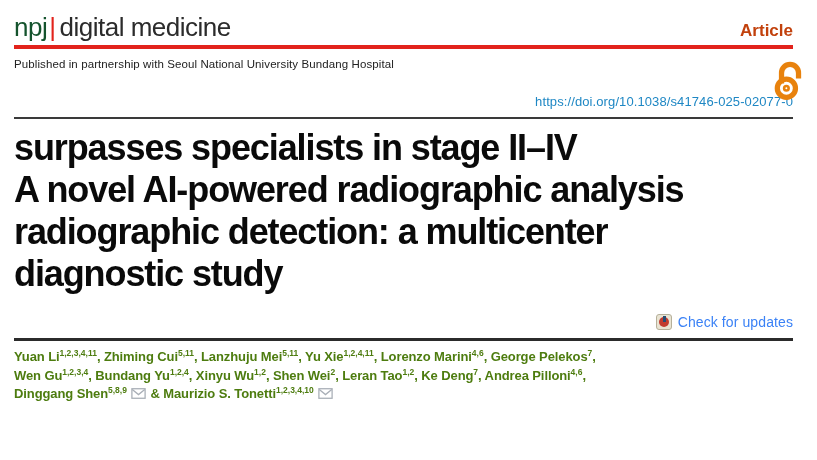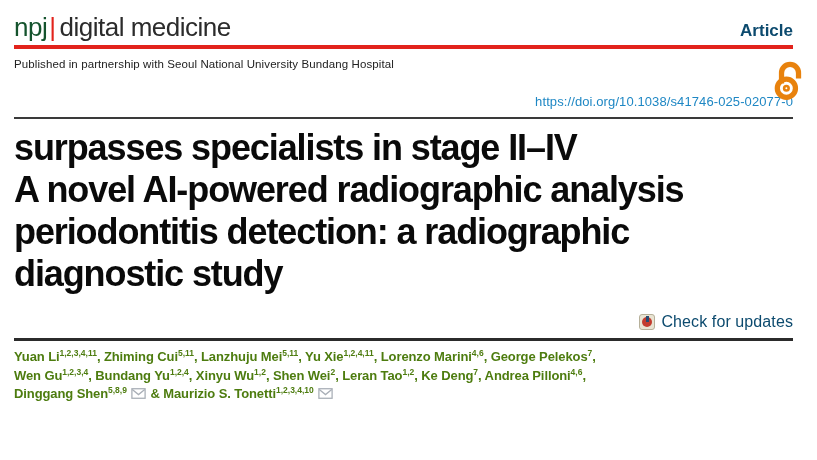--- a/index.html
+++ b/index.html
@@ -5,21 +5,21 @@
   * { margin: 0; padding: 0; box-sizing: border-box; }
   html, body { width: 817px; height: 460px; background: #ffffff; overflow: hidden; }
   body { font-family: "Liberation Sans", "DejaVu Sans", sans-serif; color: #1a1a1a; }
   .page { padding: 12px 24px 0 14px; position: relative; }
 
   
   .masthead { display: flex; justify-content: space-between; align-items: flex-end; height: 30px; }
   .logo { font-size: 26px; line-height: 30px; letter-spacing: -0.5px; color: #2b2b2b; }
   .logo .red { color: #14532d; }
   .logo .sep { color: #e2231c; padding: 0 4px 0 2px; font-weight: 300; }
-  .article-type { font-size: 17px; font-weight: 700; color: #0c4a6e; line-height: 22px; }
+  .article-type { font-size: 17px; font-weight: 700; color: #c2410c; line-height: 22px; }
   .rule-red { height: 4px; background: #e2231c; margin-top: 3px; border: 0; }
 
   .row2 { position: relative; height: 34px; margin-top: 9px; }
   .partnership { font-size: 11.5px; font-weight: 500; color: #222; letter-spacing: 0.1px; }
   .oa-icon { position: absolute; top: 3px; right: -12px; width: 34px; height: 40px; }
 
   
   .doi-row { text-align: right; }
   .doi-link { font-size: 13px; color: #1e87c4; text-decoration: none; font-weight: 500; letter-spacing: 0.1px; }
   .rule-dark-thin { height: 2px; background: #3a3a3a; margin-top: 7px; border: 0; }
@@ -29,21 +29,21 @@
   .title { margin-top: 8px; font-size: 36px; line-height: 42px; font-weight: 700;
            letter-spacing: -1.1px; color: #0a0a0a; }
 
   
   .updates-row { display: flex; justify-content: flex-end; align-items: center; margin-top: 17px; height: 20px; }
   .cm-icon { position: relative; display: inline-block; width: 16px; height: 16px;
              background: #e9e4d3; border: 1px solid #b6b09a; border-radius: 3px; margin-right: 6px; }
   .cm-circle { position: absolute; left: 2px; top: 2px; width: 10px; height: 10px;
                background: #c23b2e; border-radius: 50%; }
   .cm-bookmark { position: absolute; left: 6px; top: 1px; width: 3px; height: 6px; background: #274b72; }
-  .updates-label { font-size: 16px; color: #0c4a6e; letter-spacing: 0.1px; }
+  .updates-label { font-size: 14px; color: #3b82f6; letter-spacing: 0.1px; }
 
   
   .authors { margin-top: 7px; font-size: 13px; font-weight: 700; line-height: 18.5px;
              color: #4d7c0f; letter-spacing: -0.1px; }
   .authors sup { font-size: 8.5px; font-weight: 700; line-height: 0; vertical-align: 5px; letter-spacing: 0; }
   .mail-icon { display: inline-block; width: 15px; height: 11px; margin: 0 1px 0 4px; vertical-align: -1px; }
 </style>
 </head>
 <body>
 
@@ -67,21 +67,21 @@
   </div>
 
   <div class="doi-row">
     <a class="doi-link" href="#">https://doi.org/10.1038/s41746-025-02077-0</a>
   </div>
   <div class="rule-dark-thin"></div>
 
   <h1 class="title">
     <div>surpasses specialists in stage II–IV</div>
     <div>A novel AI-powered radiographic analysis</div>
-    <div>periodontitis detection: a radiographic</div>
+    <div>radiographic detection: a multicenter</div>
     <div>diagnostic study</div>
   </h1>
 
   <div class="updates-row">
     <span class="cm-icon">
       <span class="cm-circle"></span>
       <span class="cm-bookmark"></span>
     </span>
     <span class="updates-label">Check for updates</span>
   </div>

